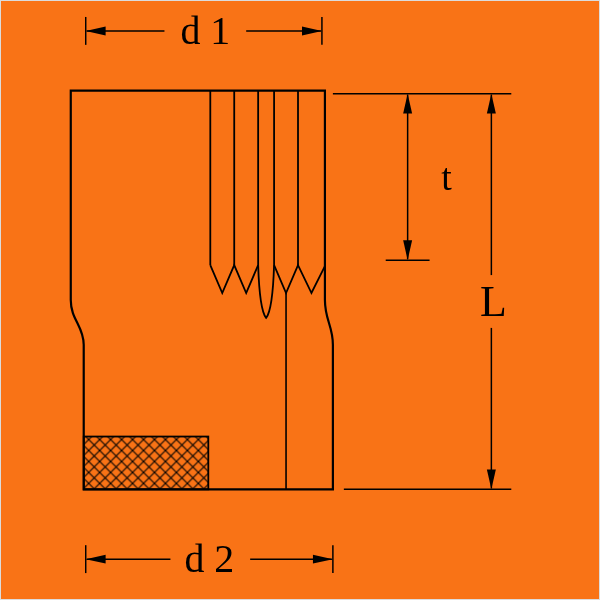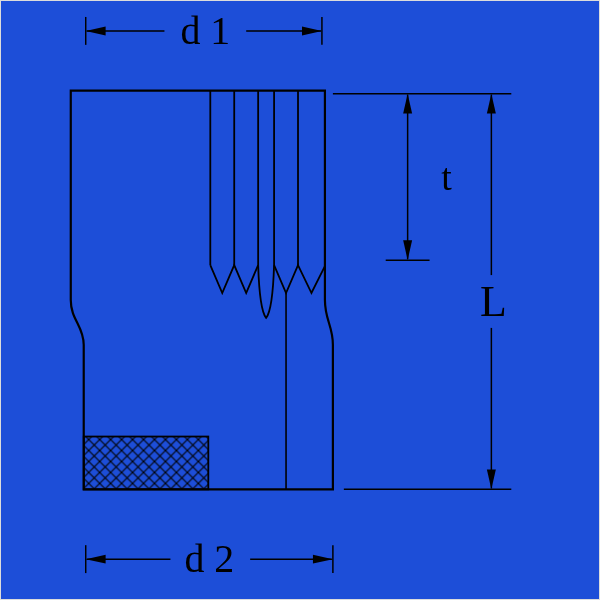--- a/index.html
+++ b/index.html
@@ -5,21 +5,21 @@
   html, body {
     margin: 0;
     padding: 0;
     background: #ffffff;
   }
   .canvas {
     position: relative;
     width: 600px;
     height: 600px;
     box-sizing: border-box;
-    background: #1d4ed8;
+    background: #f97316;
     border: 1px solid #dcdcdc;
     font-family: "Liberation Serif", serif;
   }
   svg {
     display: block;
     width: 100%;
     height: 100%;
   }
   svg text {
     font-family: "Liberation Serif", serif;

